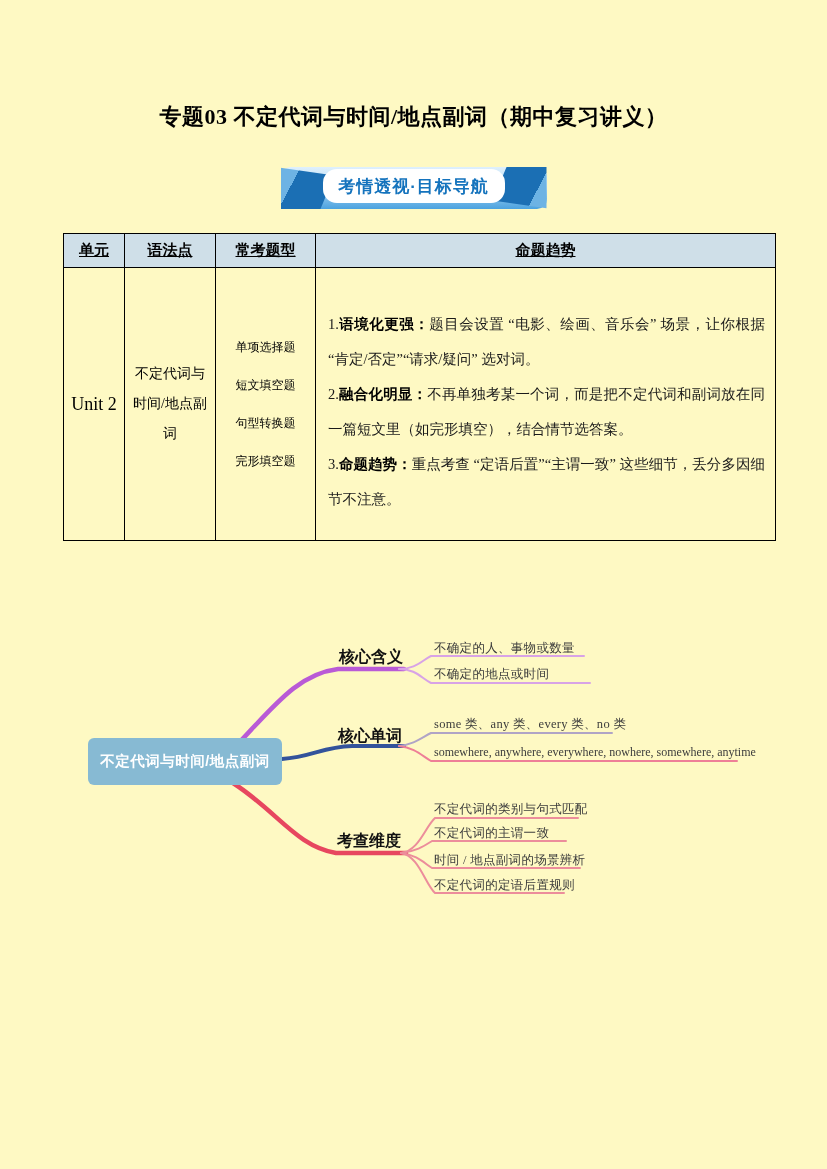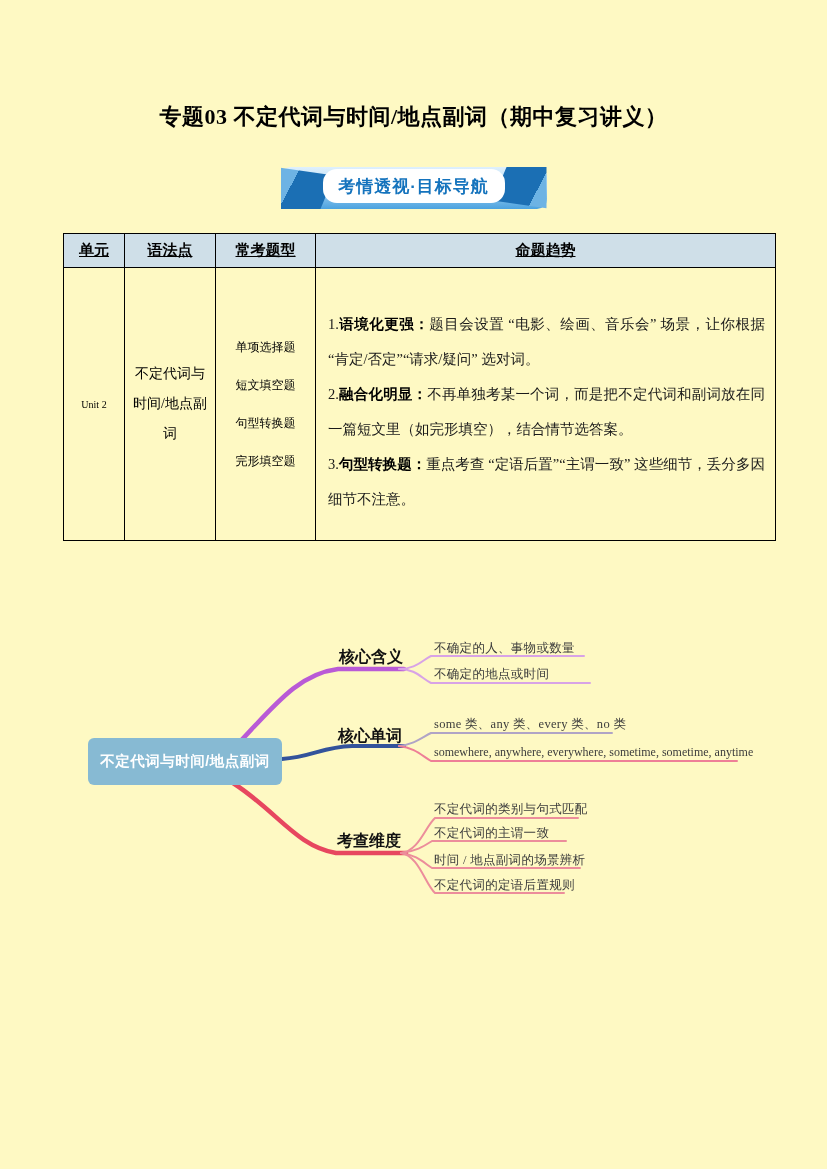--- a/index.html
+++ b/index.html
@@ -27,21 +27,21 @@
   #banner-exam{top:167px;}
   #banner-knowledge{top:561px;}
 
   
   .tbl{position:absolute;left:63px;top:233px;width:700px;border-collapse:collapse;
        table-layout:fixed;}
   .tbl th,.tbl td{border:1.5px solid #000;}
   .tbl th{background:#cfdfe8;font-size:15px;font-weight:bold;height:31px;text-align:center;text-decoration:underline;}
   .col-unit{width:58px;} .col-grammar{width:88px;} .col-types{width:97px;} .col-trend{width:457px;margin-top:28px;}
   .tbl td{height:248px;vertical-align:middle;}
-  .cell-unit{text-align:center;font-size:10px;}
+  .cell-unit{text-align:center;font-size:18px;}
   .cell-grammar{text-align:center;font-size:14px;line-height:30px;padding:0 6px;word-break:break-all;}
   .cell-types{text-align:center;font-size:12px;}
   .cell-types div{line-height:38px;}
   .cell-trend{padding:20px 10px 4px 12px;font-size:14.5px;vertical-align:middle;}
   .cell-trend p{margin:0;line-height:35px;text-align:justify;color:#1a1a1a;}
   .cell-trend b{color:#000;}
 
   
   #mindmap-lines{position:absolute;left:0;top:0;width:827px;height:1169px;pointer-events:none;}
   .mm-root{position:absolute;left:88px;top:738px;width:194px;height:47px;background:#87bad3;
@@ -83,21 +83,21 @@
         <td class="cell-grammar">不定代词与时间/地点副词</td>
         <td class="cell-types">
           <div>单项选择题</div>
           <div>短文填空题</div>
           <div>句型转换题</div>
           <div>完形填空题</div>
         </td>
         <td class="cell-trend">
           <p><span>1.</span><b>语境化更强：</b><span>题目会设置 “电影、绘画、音乐会” 场景，让你根据 “肯定/否定”“请求/疑问” 选对词。</span></p>
           <p><span>2.</span><b>融合化明显：</b><span>不再单独考某一个词，而是把不定代词和副词放在同一篇短文里（如完形填空），结合情节选答案。</span></p>
-          <p><span>3.</span><b>句型转换题：</b><span>重点考查 “定语后置”“主谓一致” 这些细节，丢分多因细节不注意。</span></p>
+          <p><span>3.</span><b>命题趋势：</b><span>重点考查 “定语后置”“主谓一致” 这些细节，丢分多因细节不注意。</span></p>
         </td>
       </tr>
     </tbody>
   </table>
 
 
   <svg id="mindmap-lines" viewBox="0 0 827 1169" xmlns="http://www.w3.org/2000/svg" fill="none">
 
     <path d="M 235,747 C 275,705 298,674 338,669 L 404,669" stroke="#b95ad6" stroke-width="4.5" stroke-linecap="round"></path>
     <path d="M 399,669 C 416,669 421,661 431,656 L 584,656" stroke="#d8a3e6" stroke-width="2" stroke-linecap="round"></path>
@@ -115,21 +115,21 @@
   </svg>
 
   <div class="mm-root">不定代词与时间/地点副词</div>
 
   <div class="mm-label" style="left:339px;top:647px;">核心含义</div>
   <div class="mm-leaf" style="left:434px;top:640px;">不确定的人、事物或数量</div>
   <div class="mm-leaf" style="left:434px;top:666px;">不确定的地点或时间</div>
 
   <div class="mm-label" style="left:338px;top:726px;">核心单词</div>
   <div class="mm-leaf" style="left:434px;top:716px;">some 类、any 类、every 类、no 类</div>
-  <div class="mm-leaf en" style="left:434px;top:745px;">somewhere, anywhere, everywhere, sometime, sometime, anytime</div>
+  <div class="mm-leaf en" style="left:434px;top:745px;">somewhere, anywhere, everywhere, nowhere, somewhere, anytime</div>
 
   <div class="mm-label" style="left:337px;top:831px;">考查维度</div>
   <div class="mm-leaf" style="left:434px;top:801px;">不定代词的类别与句式匹配</div>
   <div class="mm-leaf" style="left:434px;top:825px;">不定代词的主谓一致</div>
   <div class="mm-leaf" style="left:434px;top:852px;">时间 / 地点副词的场景辨析</div>
   <div class="mm-leaf" style="left:434px;top:877px;">不定代词的定语后置规则</div>
 
 </div>
 
 </body></html>

